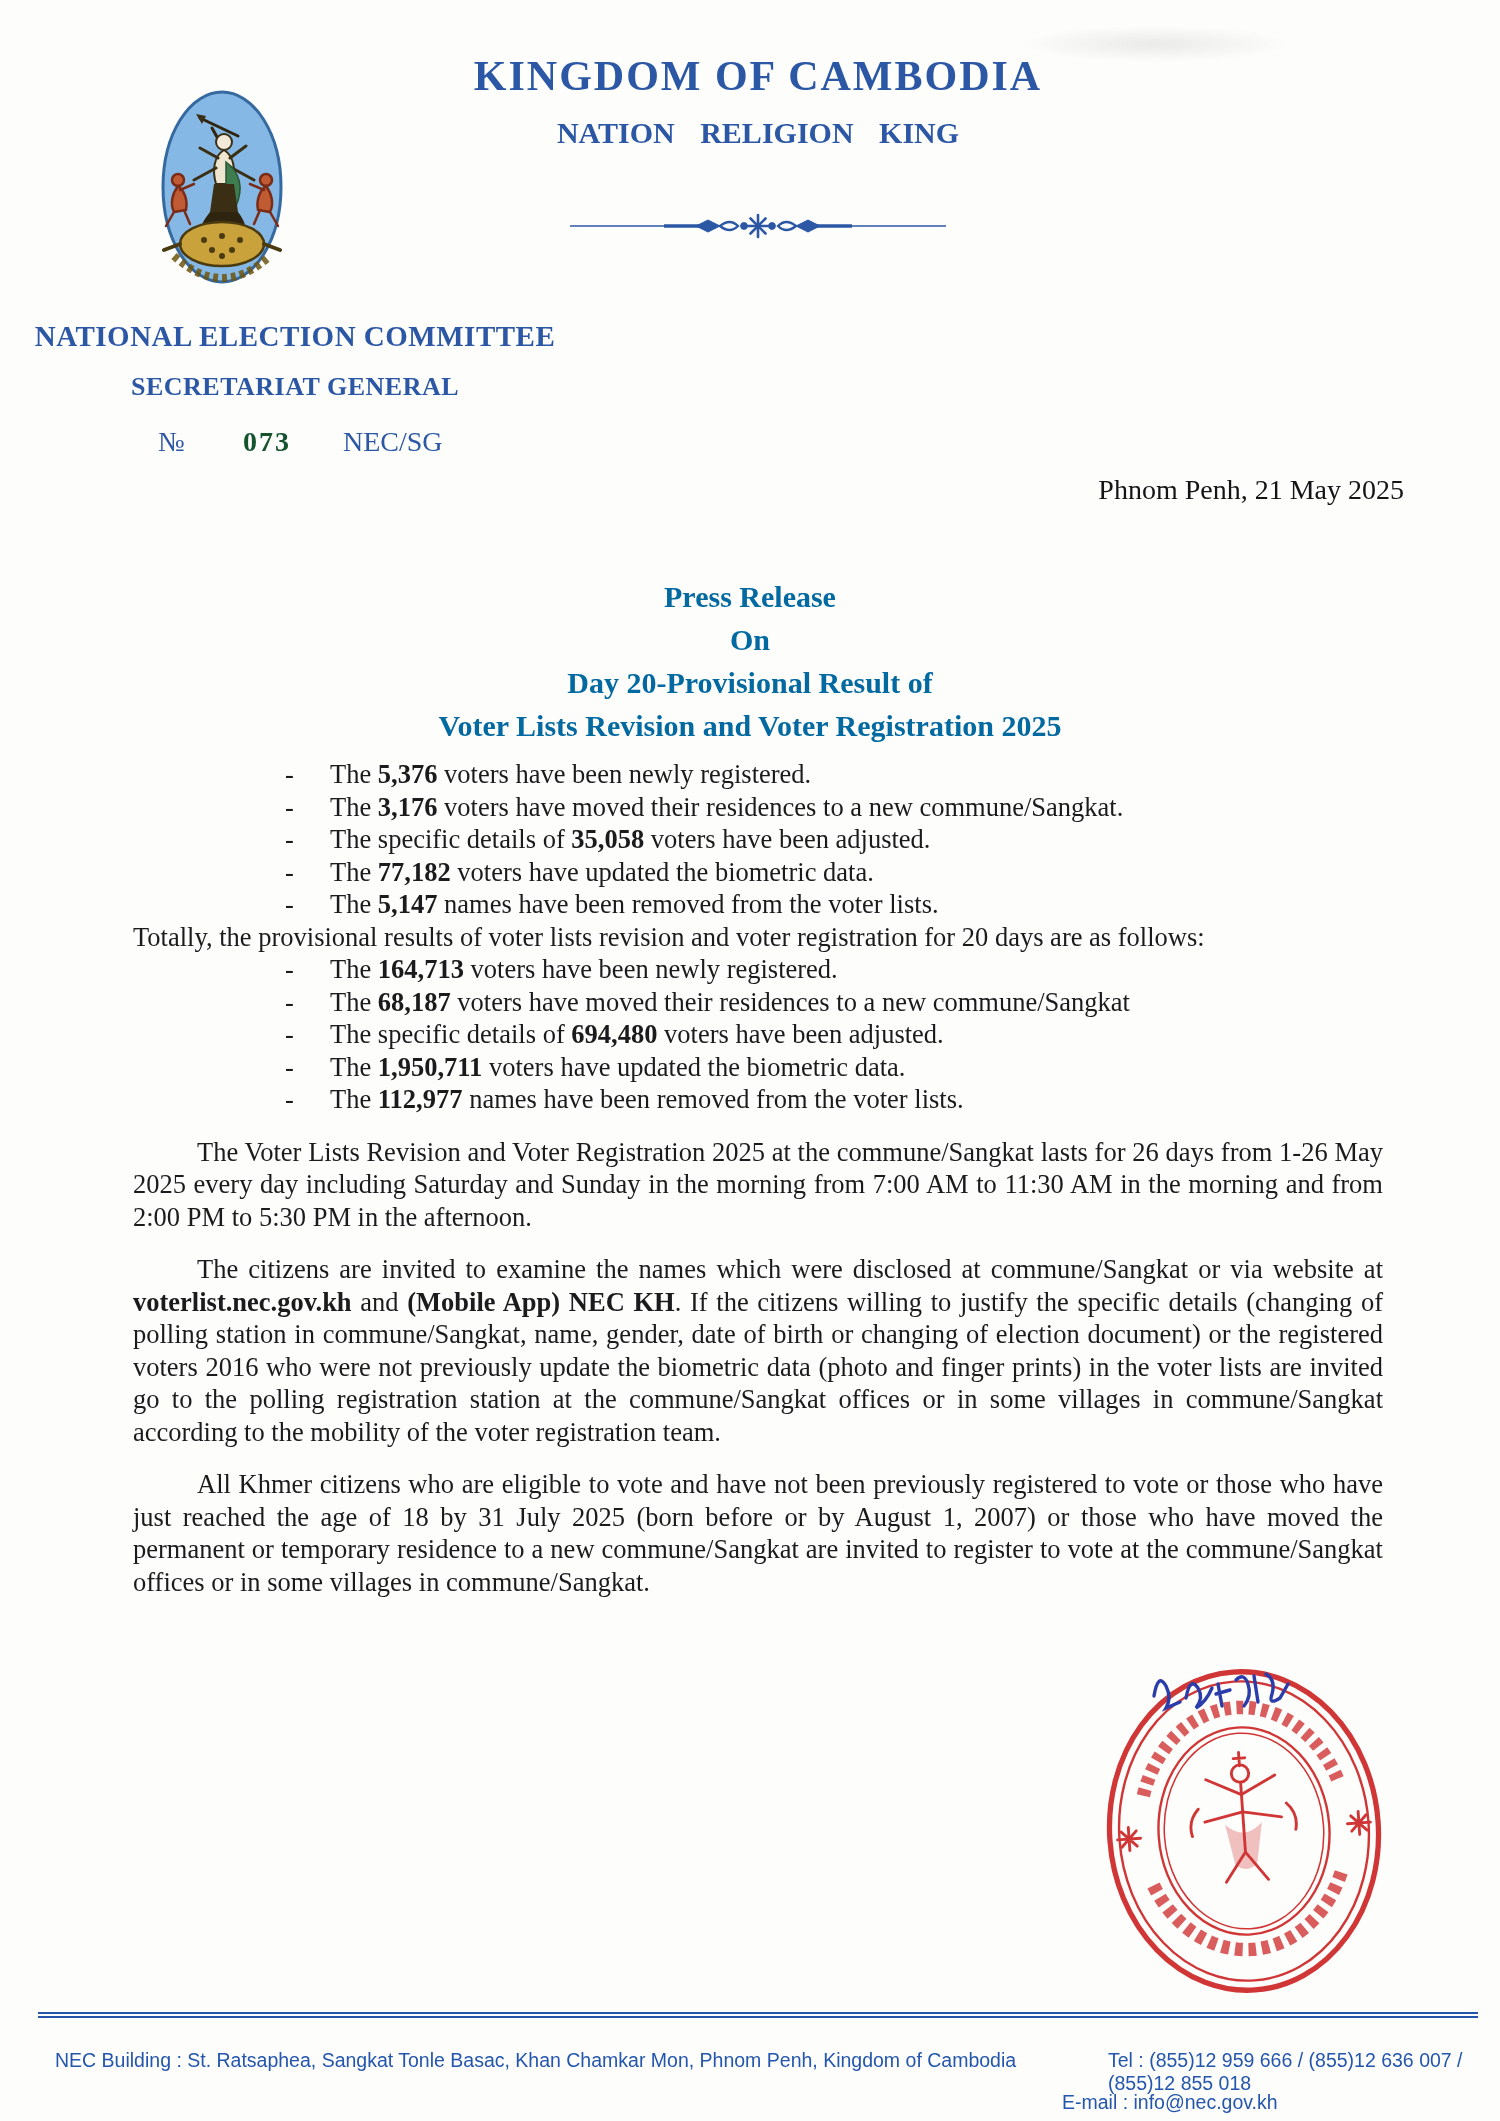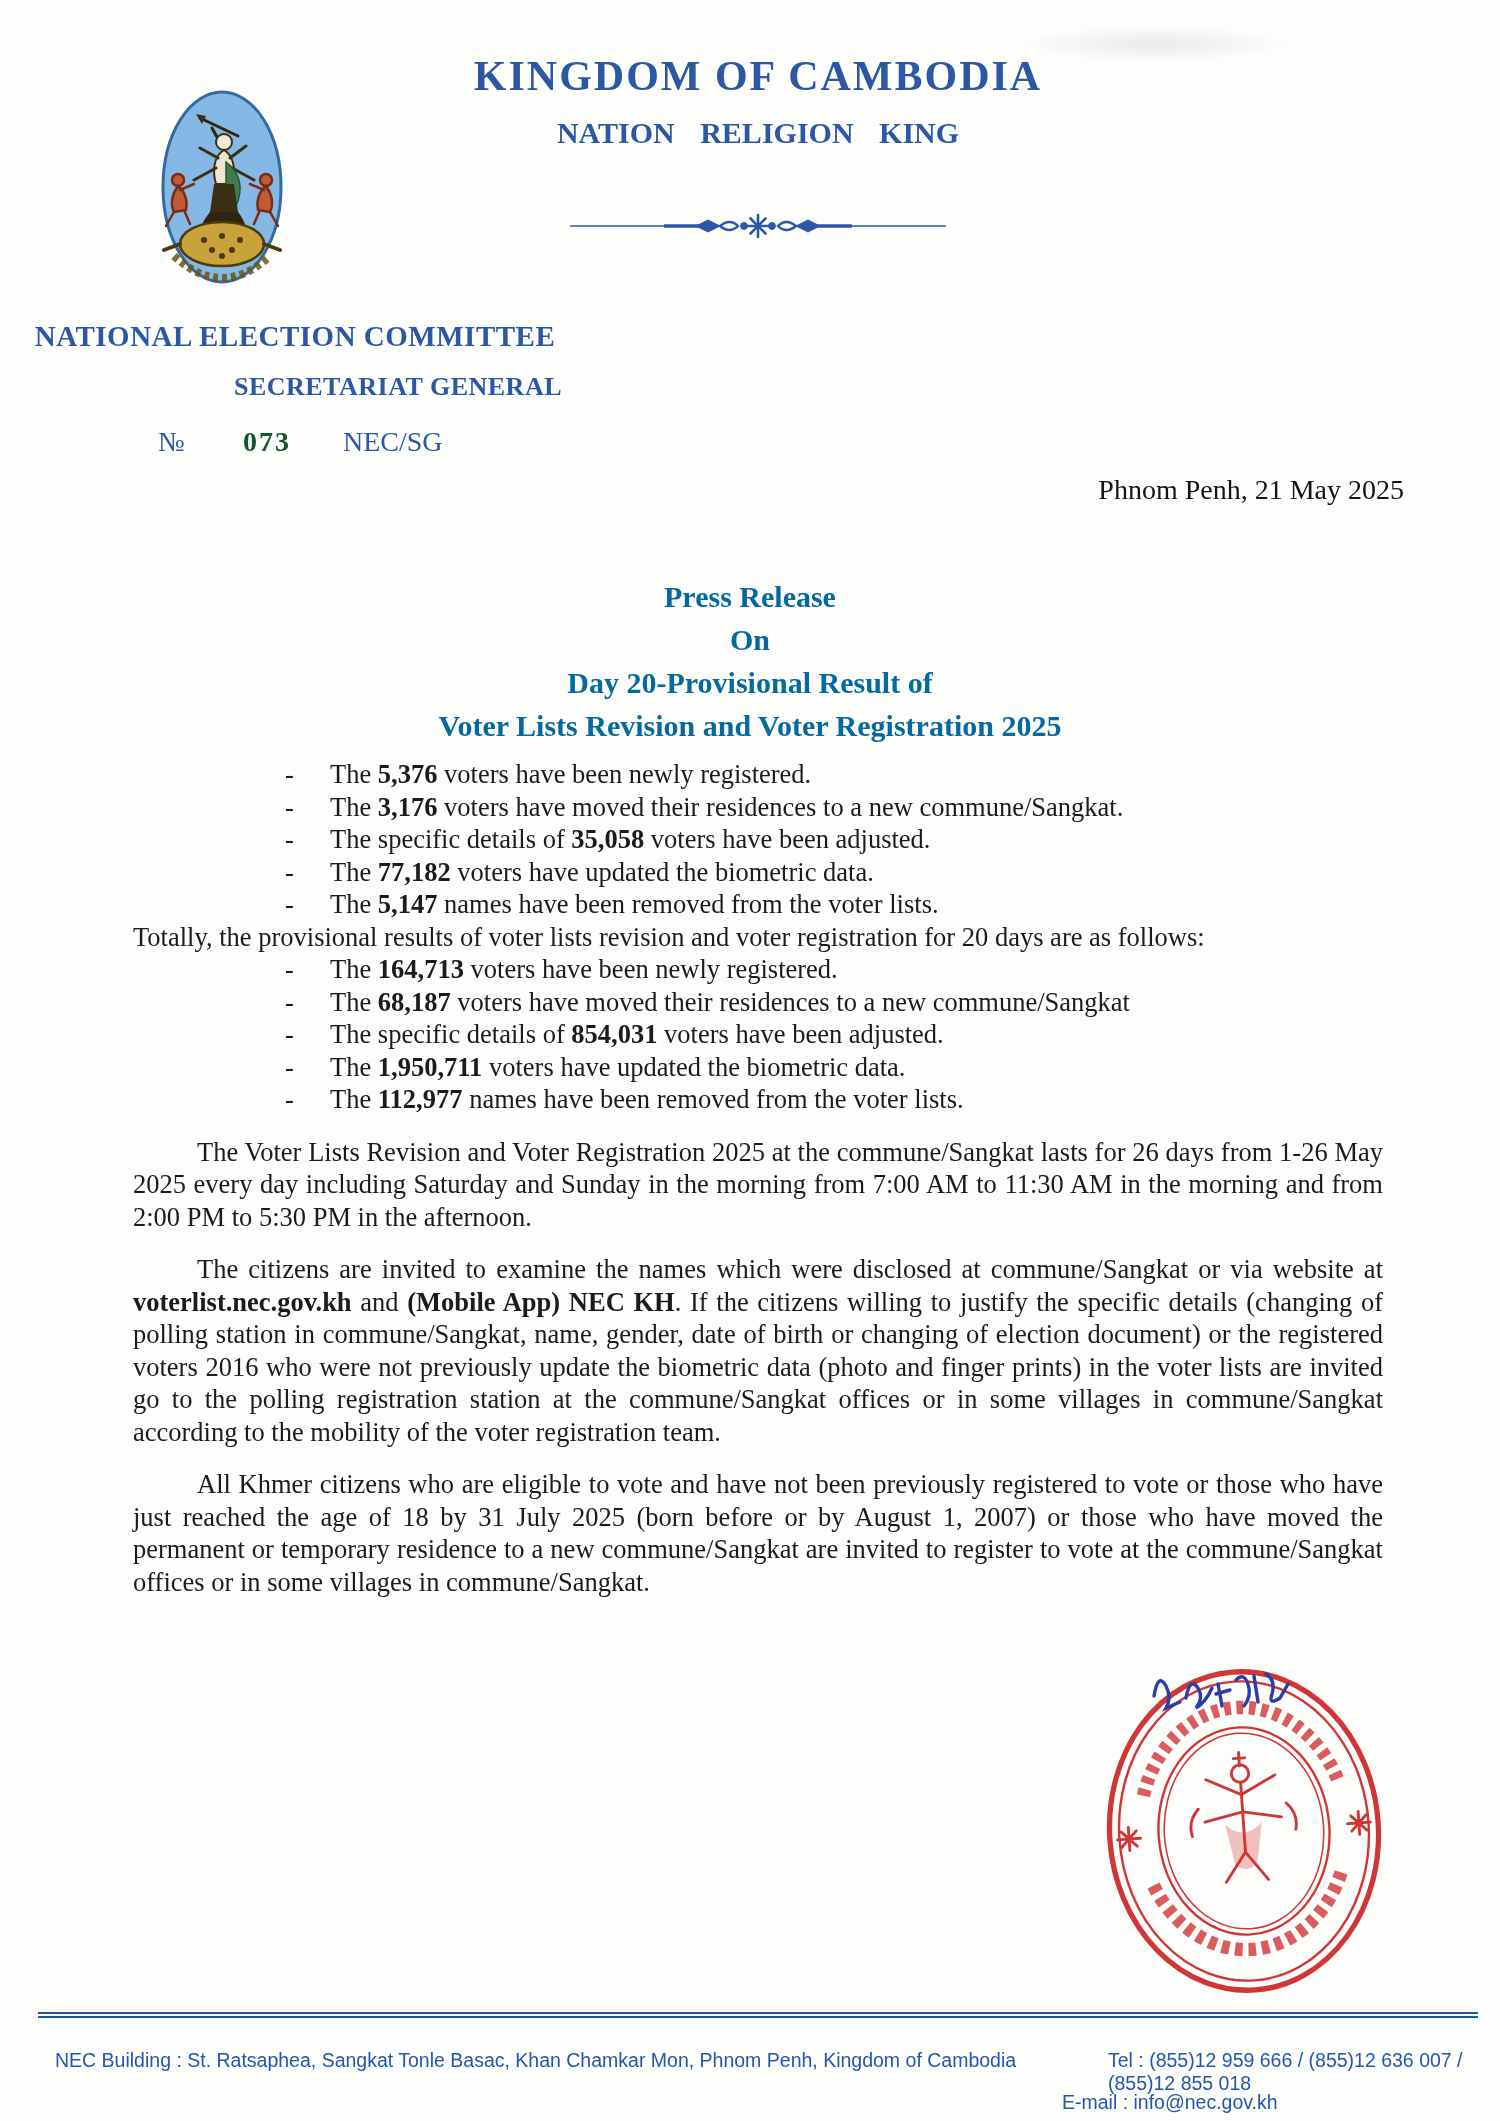--- a/index.html
+++ b/index.html
@@ -19,21 +19,21 @@
     transform:translateX(8px);
     font-size:30px; font-weight:bold; word-spacing:18px; color:#2b57a5;
   }
   .divider{position:absolute; top:208px; left:0; width:100%; text-align:center; transform:translateX(8px);}
   .logo{position:absolute; left:140px; top:84px; width:164px; height:232px;}
   .committee{
     position:absolute; left:28px; top:320px; width:534px; text-align:center;
     font-size:29px; font-weight:bold; color:#2b57a5; letter-spacing:.5px;
   }
   .secretariat{
-    position:absolute; left:28px; top:372px; width:534px; text-align:right;
+    position:absolute; left:28px; top:372px; width:534px; text-align:center;
     font-size:26px; font-weight:bold; color:#2b57a5; letter-spacing:.5px;
   }
   .refline{
     position:absolute; left:158px; top:418px; display:flex; align-items:baseline;
     font-size:28px; color:#2b57a5;
   }
   .refline .sym{width:85px;}
   .refline .val{width:100px; color:#14532d; font-weight:bold; letter-spacing:2px;margin-top:8px;}
   .refline .suf{}
   .dateline{
@@ -201,21 +201,21 @@
       <div class="bullet">
           <span class="dash">-</span>
           <span class="txt"><span>The </span><b>164,713</b><span> voters have been newly registered.</span></span>
         </div>
       <div class="bullet">
           <span class="dash">-</span>
           <span class="txt"><span>The </span><b>68,187</b><span> voters have moved their residences to a new commune/Sangkat</span></span>
         </div>
       <div class="bullet">
           <span class="dash">-</span>
-          <span class="txt"><span>The specific details of </span><b>854,031</b><span> voters have been adjusted.</span></span>
+          <span class="txt"><span>The specific details of </span><b>694,480</b><span> voters have been adjusted.</span></span>
         </div>
       <div class="bullet">
           <span class="dash">-</span>
           <span class="txt"><span>The </span><b>1,950,711</b><span> voters have updated the biometric data.</span></span>
         </div>
       <div class="bullet">
           <span class="dash">-</span>
           <span class="txt"><span>The </span><b>112,977</b><span> names have been removed from the voter lists.</span></span>
         </div>
     </div>

